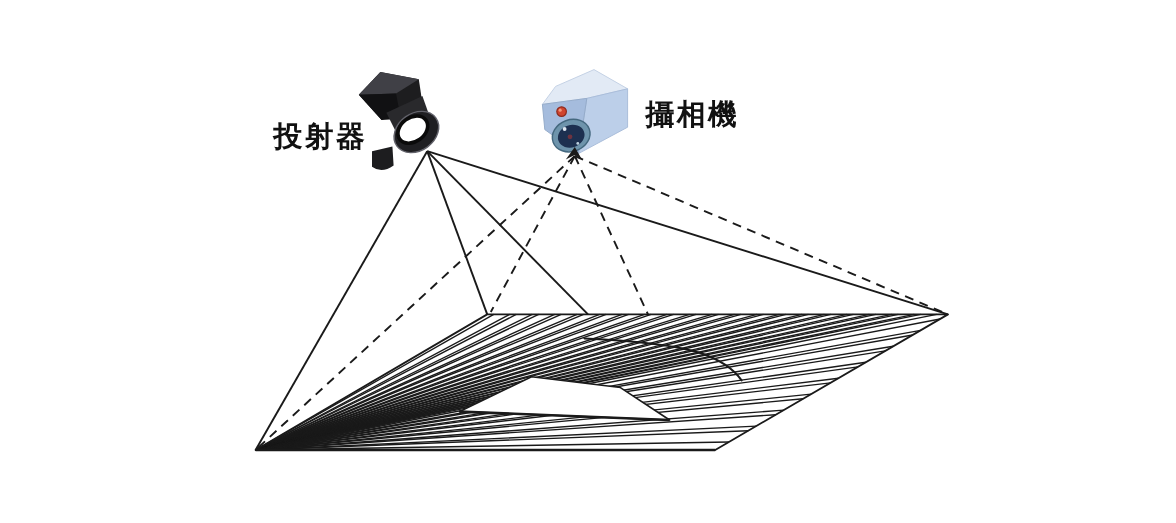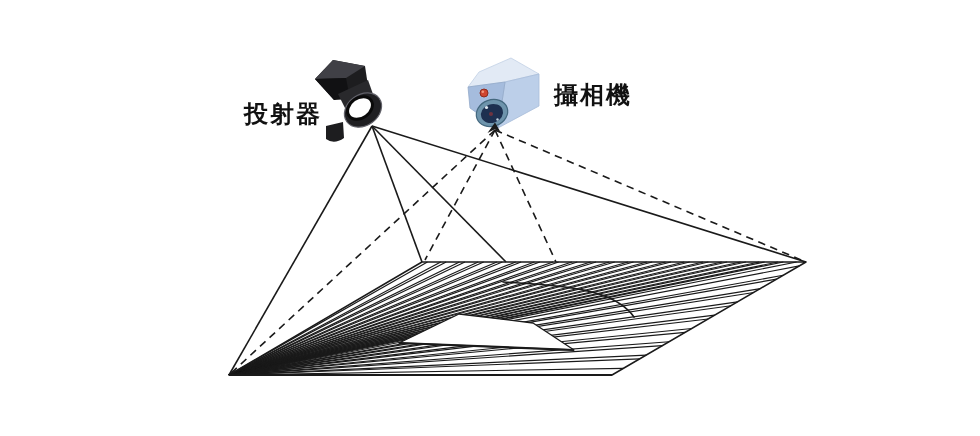--- a/index.html
+++ b/index.html
@@ -9,21 +9,20 @@
     height: 436px;
     background: #ffffff;
     overflow: hidden;
     font-family: "DejaVu Sans", "Liberation Sans", sans-serif;
   }
   .stage {
     position: relative;
     width: 780px;
     height: 436px;
     background: #ffffff;
-    padding-left: 16px;
   }
   svg { display: block; }
   .stripe      { stroke: #1a1a1a; stroke-width: 1.15; }
   .plane-edge  { stroke: #1a1a1a; stroke-width: 1.5; fill: none; stroke-linejoin: round; }
   .edge-thick  { stroke: #1a1a1a; stroke-width: 2.2; }
   .solid-ray   { stroke: #1a1a1a; stroke-width: 1.6; }
   .dashed-ray  { stroke: #1a1a1a; stroke-width: 1.6; stroke-dasharray: 7.5 5.5; }
   .contour     { stroke: #1a1a1a; stroke-width: 1.7; fill: none; stroke-linecap: round; }
   .shadow-poly { fill: #ffffff; stroke: #1a1a1a; stroke-width: 1.3; stroke-linejoin: round; }
   .device-label {

